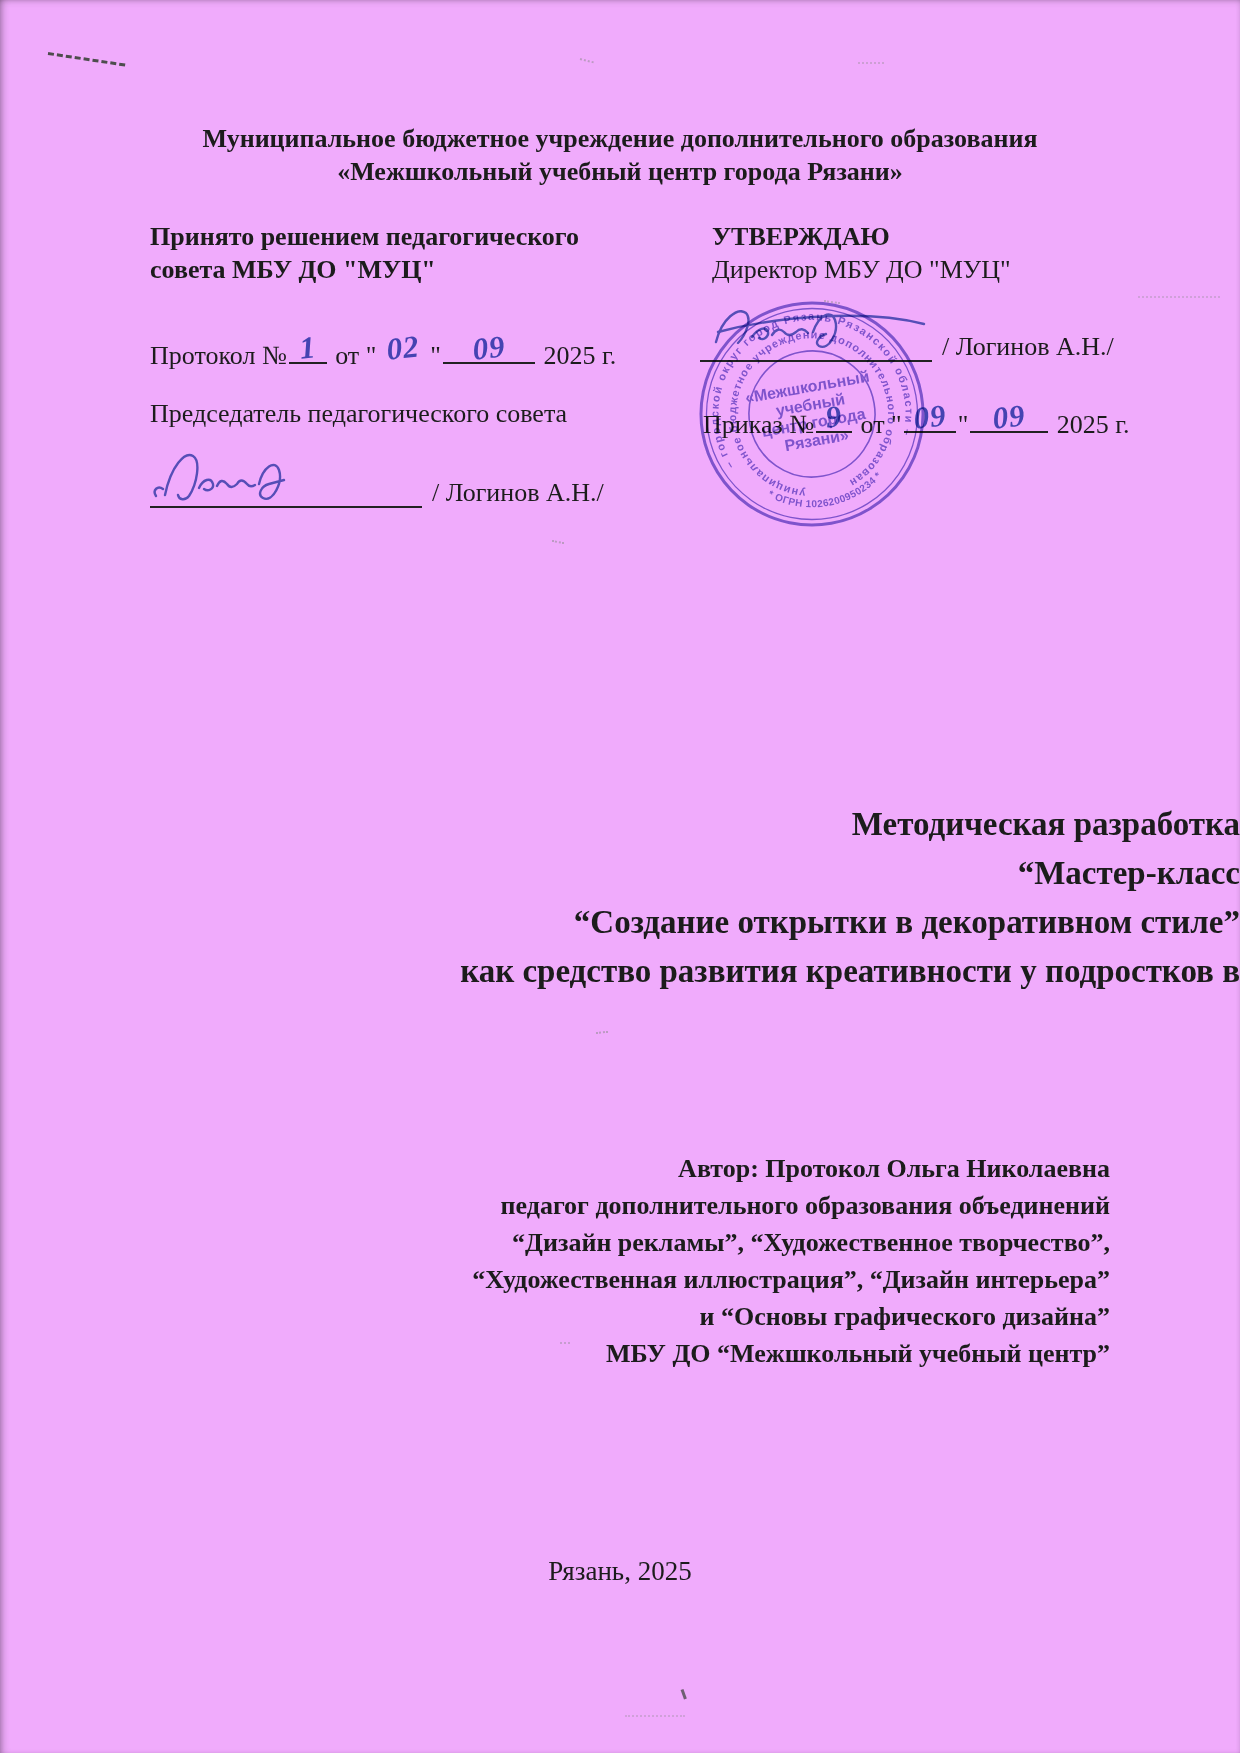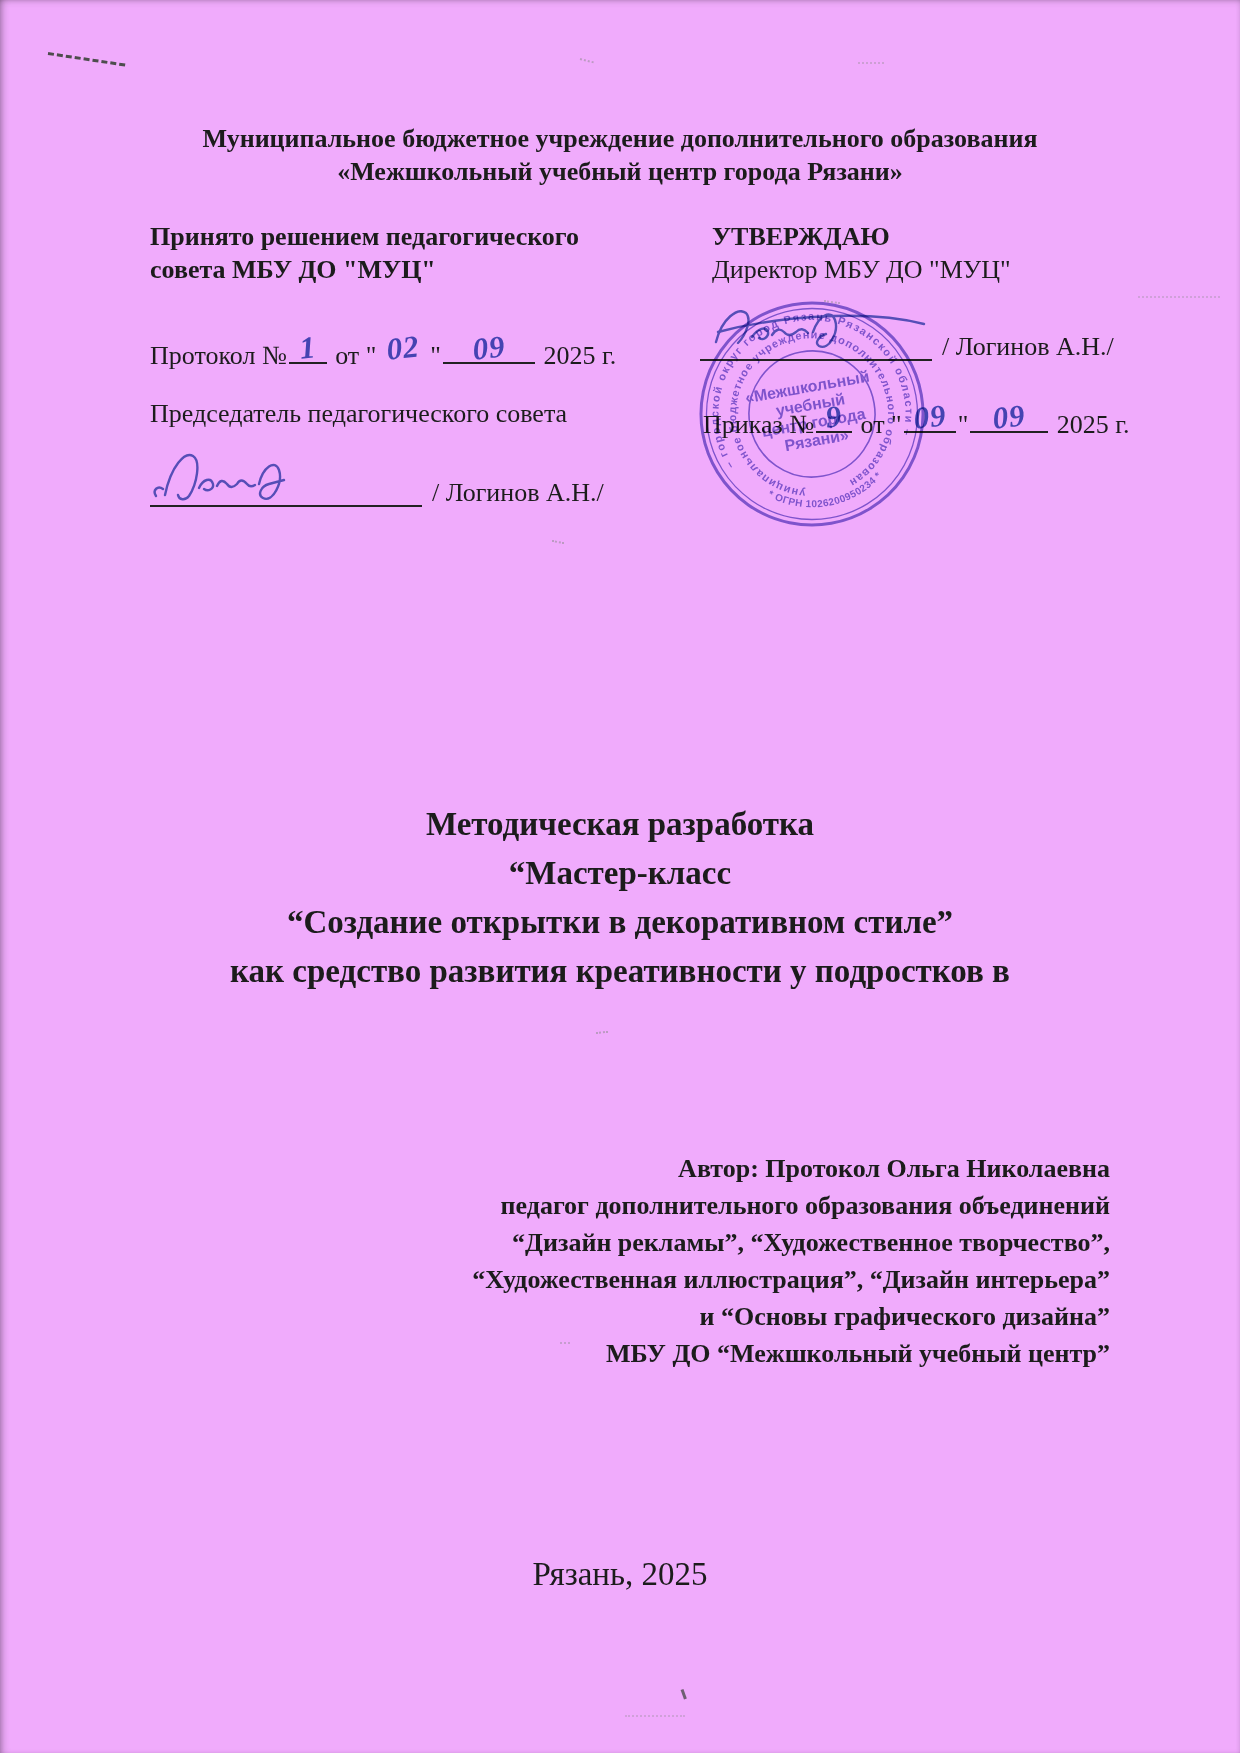--- a/index.html
+++ b/index.html
@@ -15,31 +15,31 @@
   .col-left{left:150px;}
   .col-right{left:712px;}
   .line26{font-size:26px;}
   
   .slot{display:inline-block;position:relative;border-bottom:2px solid #222;height:26px;vertical-align:baseline;margin:0 2px;}
   .hw{
     position:absolute;left:50%;bottom:-4px;transform:translateX(-50%) rotate(-6deg);
     font-family:"Liberation Serif",serif;font-style:italic;font-weight:600;
     font-size:31px;color:#4543b2;letter-spacing:1px;
   }
-  .sigrow{display:flex;align-items:center;font-size:26px;}
+  .sigrow{display:flex;align-items:flex-end;font-size:26px;}
   .sigline{display:inline-block;border-bottom:2px solid #222;height:26px;}
   .signame{margin-left:10px;}
   .sig-svg{position:absolute;pointer-events:none;}
   .stamp{
     position:absolute;left:695px;top:297px;width:234px;height:234px;
     transform:rotate(-10deg);opacity:.82;mix-blend-mode:multiply;
   }
-  .title-block{left:0;right:0;top:800px;text-align:center;font-size:33px;font-weight:bold;line-height:49px;}
+  .title-block{left:0;right:0;top:800px;text-align:right;font-size:33px;font-weight:bold;line-height:49px;}
   .author-block{right:130px;top:1150px;text-align:right;font-size:26px;font-weight:bold;line-height:37px;}
-  .footer{left:0;right:0;top:1556px;text-align:center;font-size:33px;}
+  .footer{left:0;right:0;top:1556px;text-align:center;font-size:27px;}
   
   .art{position:absolute;}
   .dash{border-top:3.5px dashed #4d4d4d;transform-origin:left center;}
   .speck{border-top:2px dotted #8a8a8a;transform-origin:left center;}
 </style>
 </head>
 <body>
 
 <div class="page">
 

